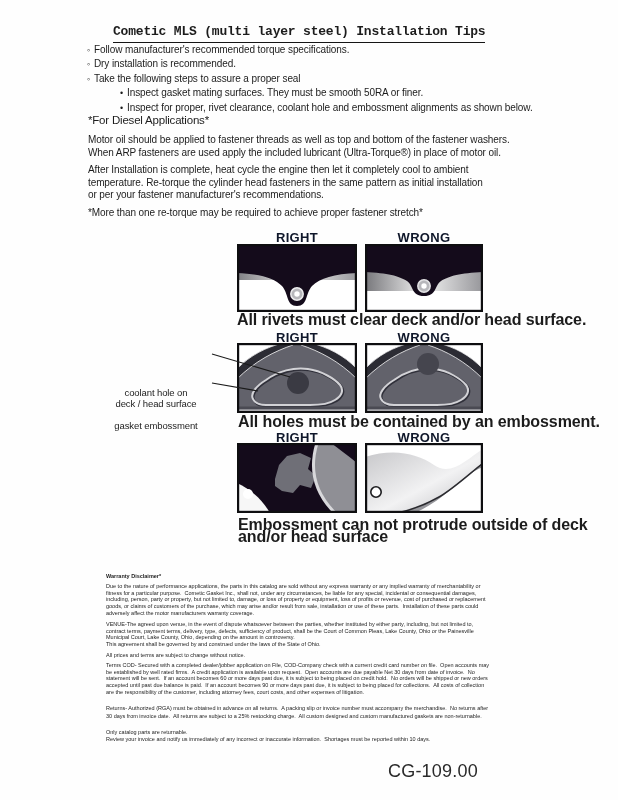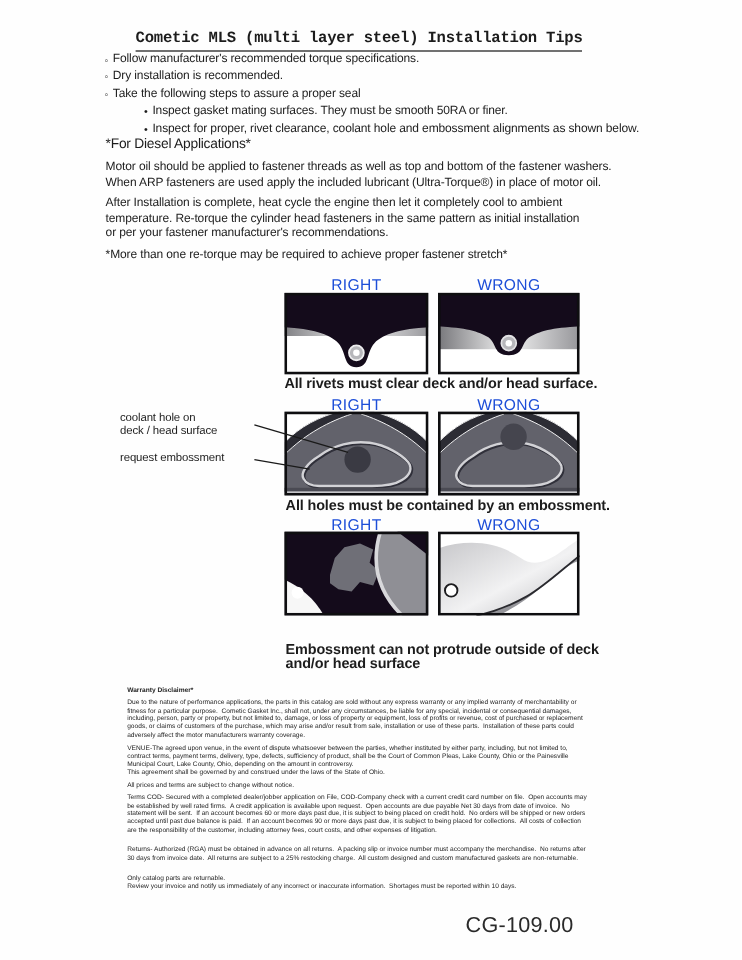--- a/index.html
+++ b/index.html
@@ -8,23 +8,23 @@
   .abs{position:absolute;}
   .title{font-size:13px;font-weight:bold;letter-spacing:-0.2px;margin:0;
          border-bottom:1.6px solid #151515;padding-bottom:3px;display:inline-block;}
   .brow{display:flex;align-items:flex-start;line-height:14.4px;font-size:10px;letter-spacing:-0.1px;}
   .bmark{width:7px;flex:0 0 7px;font-size:9px;line-height:14.4px;}
   .sub{margin-left:33px;}
   .submark{width:7px;flex:0 0 7px;font-size:9px;line-height:14.4px;}
   .h2{font-size:11.5px;font-weight:normal;letter-spacing:-0.2px;}
   .body-par{font-size:10px;line-height:13px;letter-spacing:-0.1px;white-space:pre;}
   .note{font-size:10px;letter-spacing:-0.1px;}
-  .diag-label{font-size:13px;font-weight:normal;letter-spacing:0.3px;text-align:center;color:#1d4ed8;}
-  .caption{font-size:12px;font-weight:bold;letter-spacing:-0.1px;white-space:pre;line-height:11.5px;}
-  .callout{font-size:9.5px;line-height:10.8px;text-align:left;white-space:pre;letter-spacing:-0.1px;}
+  .diag-label{font-size:13px;font-weight:bold;letter-spacing:0.3px;text-align:center;color:#0f172a;}
+  .caption{font-size:16px;font-weight:bold;letter-spacing:-0.1px;white-space:pre;line-height:11.5px;}
+  .callout{font-size:9.5px;line-height:10.8px;text-align:center;white-space:pre;letter-spacing:-0.1px;margin-top:44px;}
   .legal{font-size:5.5px;line-height:6.7px;color:#242424;white-space:pre;width:410px;}
   .legal-h{font-size:5.5px;font-weight:bold;color:#242424;}
   .legal-returns{line-height:7.6px;}
   .footer-code{font-size:18px;color:#2a2a2a;letter-spacing:0.2px;}
   svg{display:block;}
 </style>
 </head>
 <body>
 
 <div class="page">
@@ -101,21 +101,21 @@
     </svg>
   </div>
 
   <div class="abs caption" style="left:237px;top:314px;">All rivets must clear deck and/or head surface.</div>
 
   <div class="abs diag-label" style="left:237px;top:330px;width:120px;">RIGHT</div>
   <div class="abs diag-label" style="left:365px;top:330px;width:118px;">WRONG</div>
 
   <div class="abs callout" style="left:100px;top:344px;width:112px;">coolant hole on
 deck / head surface</div>
-  <div class="abs callout" style="left:100px;top:377px;width:112px;">request embossment</div>
+  <div class="abs callout" style="left:100px;top:377px;width:112px;">gasket embossment</div>
 
   <div class="abs" style="left:237px;top:343px;">
     <svg width="120" height="70" viewBox="0 0 120 70">
       <rect width="120" height="70" fill="#62626b"></rect>
       <path d="M0,0 L46,0 C30,4 13,12 0,26 Z" fill="#ffffff"></path>
       <path d="M120,0 L74,0 C90,4 107,12 120,26 Z" fill="#ffffff"></path>
       <path d="M46,0 C30,4 13,12 0,26 L0,36 C18,18 38,8 56,2 L52,0 Z" fill="#2c2c34" stroke="#fafafa" stroke-width="0.8"></path>
       <path d="M74,0 C90,4 107,12 120,26 L120,36 C102,18 82,8 64,2 L68,0 Z" fill="#2c2c34" stroke="#fafafa" stroke-width="0.8"></path>
       <path d="M17,57 C14,52 20,44 30,38 C42,29 58,25 72,27 C86,29 99,37 104,43 C108,48 106,54 99,58 C93,62 84,63 74,63 L30,63 C23,63 19,61 17,57 Z" fill="none" stroke="#30303a" stroke-width="2.6"></path>
       <path d="M16,56 C13,51 19,43 29,37 C41,28 57,24 71,26 C85,28 98,36 103,42 C107,47 105,53 98,57 C92,61 83,62 73,62 L29,62 C22,62 18,60 16,56 Z" fill="none" stroke="#d2d2d6" stroke-width="2"></path>
@@ -176,21 +176,21 @@
       </defs>
       <rect width="118" height="70" fill="#ffffff"></rect>
       <path d="M0,14 C28,5 52,10 69,22 C86,34 102,16 118,6 L118,20 C103,32 88,46 74,54 C58,63 42,68 32,70 L0,70 Z" fill="url(#bandF)"></path>
       <path d="M118,20 C103,32 88,46 74,54 C58,63 42,68 32,70 L50,70 C63,64 75,56 85,47 C95,38 107,28 118,24 Z" fill="#96969b"></path>
       <path d="M118,20 C103,32 88,46 74,54 C58,63 42,68 32,70" fill="none" stroke="#2a2a2f" stroke-width="1.5"></path>
       <circle cx="11" cy="49" r="5.2" fill="#ffffff" stroke="#1c1c1f" stroke-width="1.6"></circle>
       <rect x="1" y="1" width="116" height="68" fill="none" stroke="#0e0e10" stroke-width="2.4"></rect>
     </svg>
   </div>
 
-  <div class="abs caption" style="left:238px;top:536px;">Embossment can not protrude outside of deck
+  <div class="abs caption" style="left:238px;top:519px;">Embossment can not protrude outside of deck
 and/or head surface</div>
 
   <div class="abs legal-h" style="left:106px;top:573px;">Warranty Disclaimer*</div>
   <div class="abs legal" style="left:106px;top:583px;">Due to the nature of performance applications, the parts in this catalog are sold without any express warranty or any implied warranty of merchantability or
 fitness for a particular purpose.  Cometic Gasket Inc., shall not, under any circumstances, be liable for any special, incidental or consequential damages,
 including, person, party or property, but not limited to, damage, or loss of property or equipment, loss of profits or revenue, cost of purchased or replacement
 goods, or claims of customers of the purchase, which may arise and/or result from sale, installation or use of these parts.  Installation of these parts could
 adversely affect the motor manufacturers warranty coverage.</div>
   <div class="abs legal" style="left:106px;top:621px;">VENUE-The agreed upon venue, in the event of dispute whatsoever between the parties, whether instituted by either party, including, but not limited to,
 contract terms, payment terms, delivery, type, defects, sufficiency of product, shall be the Court of Common Pleas, Lake County, Ohio or the Painesville

